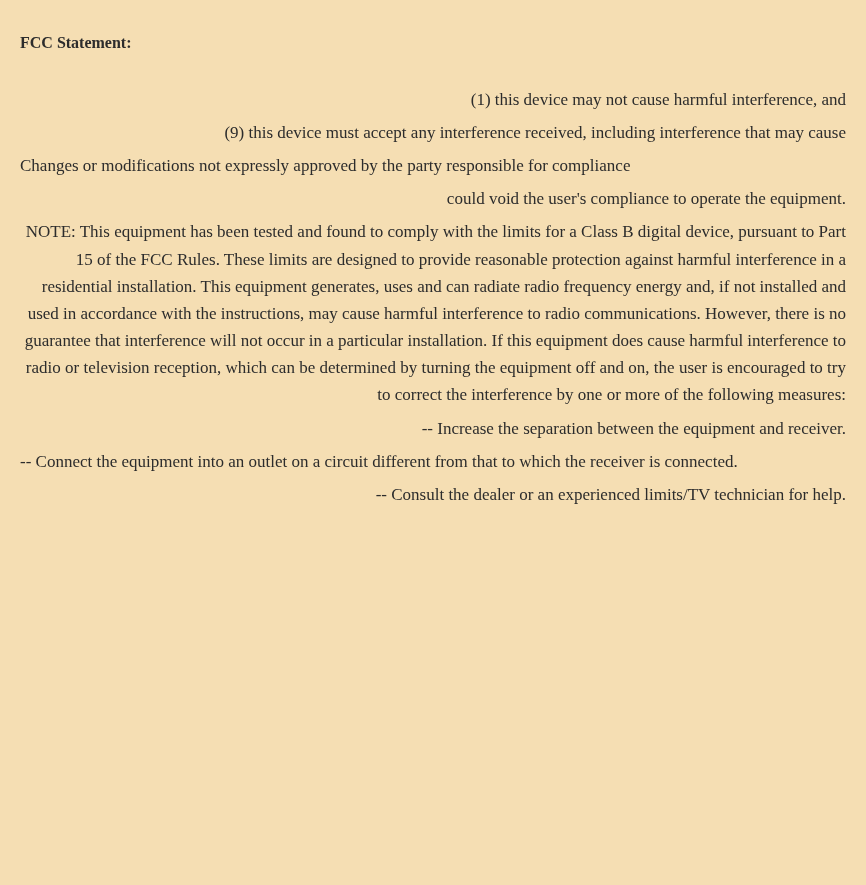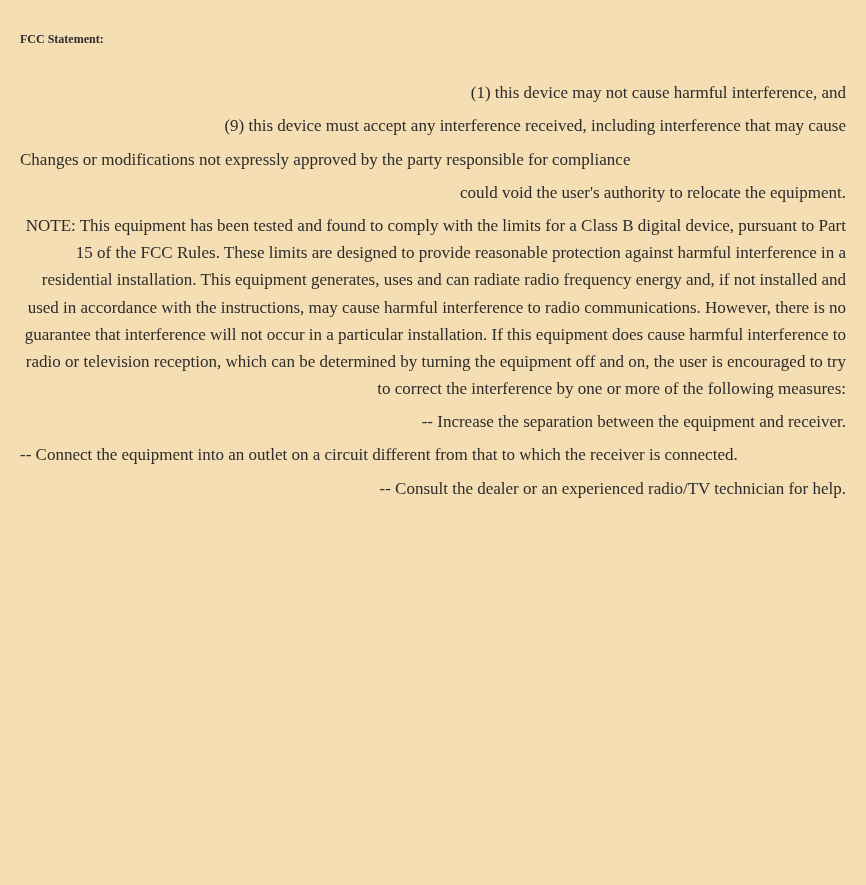--- a/index.html
+++ b/index.html
@@ -17,21 +17,21 @@
       width: 866px;
       min-height: 885px;
     }
 
     .fcc-document {
       max-width: 860px;
       line-height: 1.6;
     }
 
     .fcc-title {
-      font-size: 12px;
+      font-size: 16px;
       font-weight: bold;
       margin-bottom: 30px;
     }
 
     .fcc-body p {
       margin-bottom: 6px;
     }
 
     .fcc-body .justified {
       text-align: justify;
@@ -44,19 +44,19 @@
 </head>
 <body>
 
 <div class="fcc-document">
   <div class="fcc-title">FCC Statement:</div>
   <div class="fcc-body">
 
       <p class="left">(1) this device may not cause harmful interference, and</p>
       <p class="left">(9) this device must accept any interference received, including interference that may cause</p>
       <p class="justified">Changes or modifications not expressly approved by the party responsible for compliance</p>
-      <p class="left">could void the user's authority to relocate the equipment.</p>
+      <p class="left">could void the user's compliance to operate the equipment.</p>
       <p class="left" style="margin-top: 4px;">NOTE: This equipment has been tested and found to comply with the limits for a Class B digital device, pursuant to Part 15 of the FCC Rules. These limits are designed to provide reasonable protection against harmful interference in a residential installation. This equipment generates, uses and can radiate radio frequency energy and, if not installed and used in accordance with the instructions, may cause harmful interference to radio communications. However, there is no guarantee that interference will not occur in a particular installation. If this equipment does cause harmful interference to radio or television reception, which can be determined by turning the equipment off and on, the user is encouraged to try to correct the interference by one or more of the following measures:</p>
       <p class="left">-- Increase the separation between the equipment and receiver.</p>
       <p class="justified">-- Connect the equipment into an outlet on a circuit different from that to which the receiver is connected.</p>
-      <p class="left">-- Consult the dealer or an experienced radio/TV technician for help.</p>
+      <p class="left">-- Consult the dealer or an experienced limits/TV technician for help.</p>
     </div>
 </div>
 
 </body></html>

